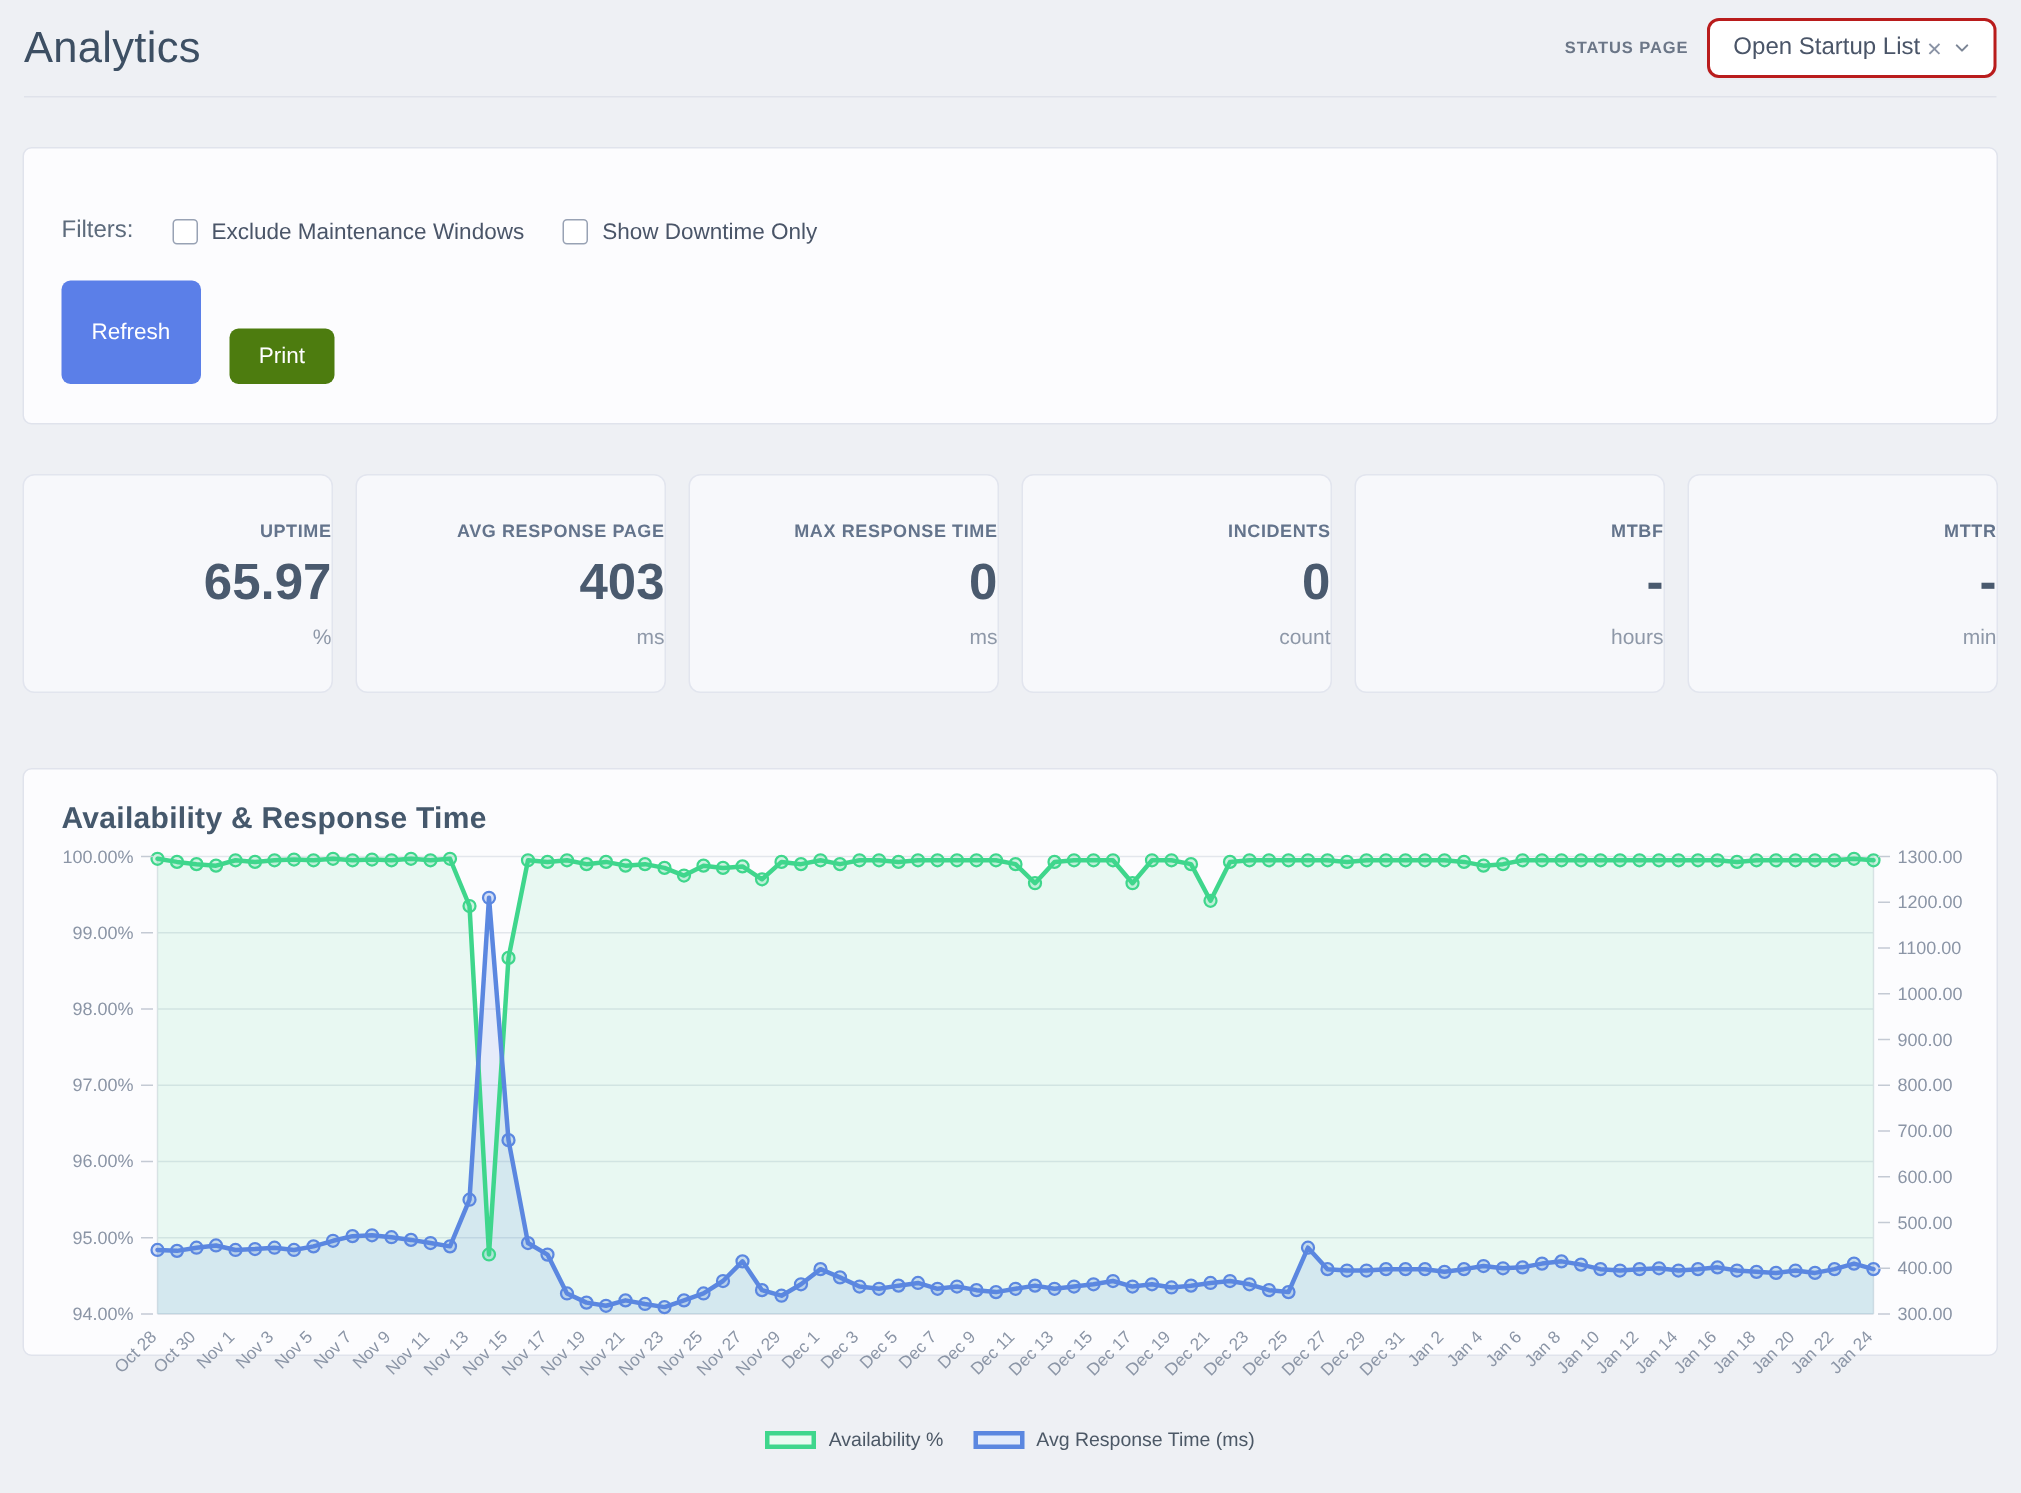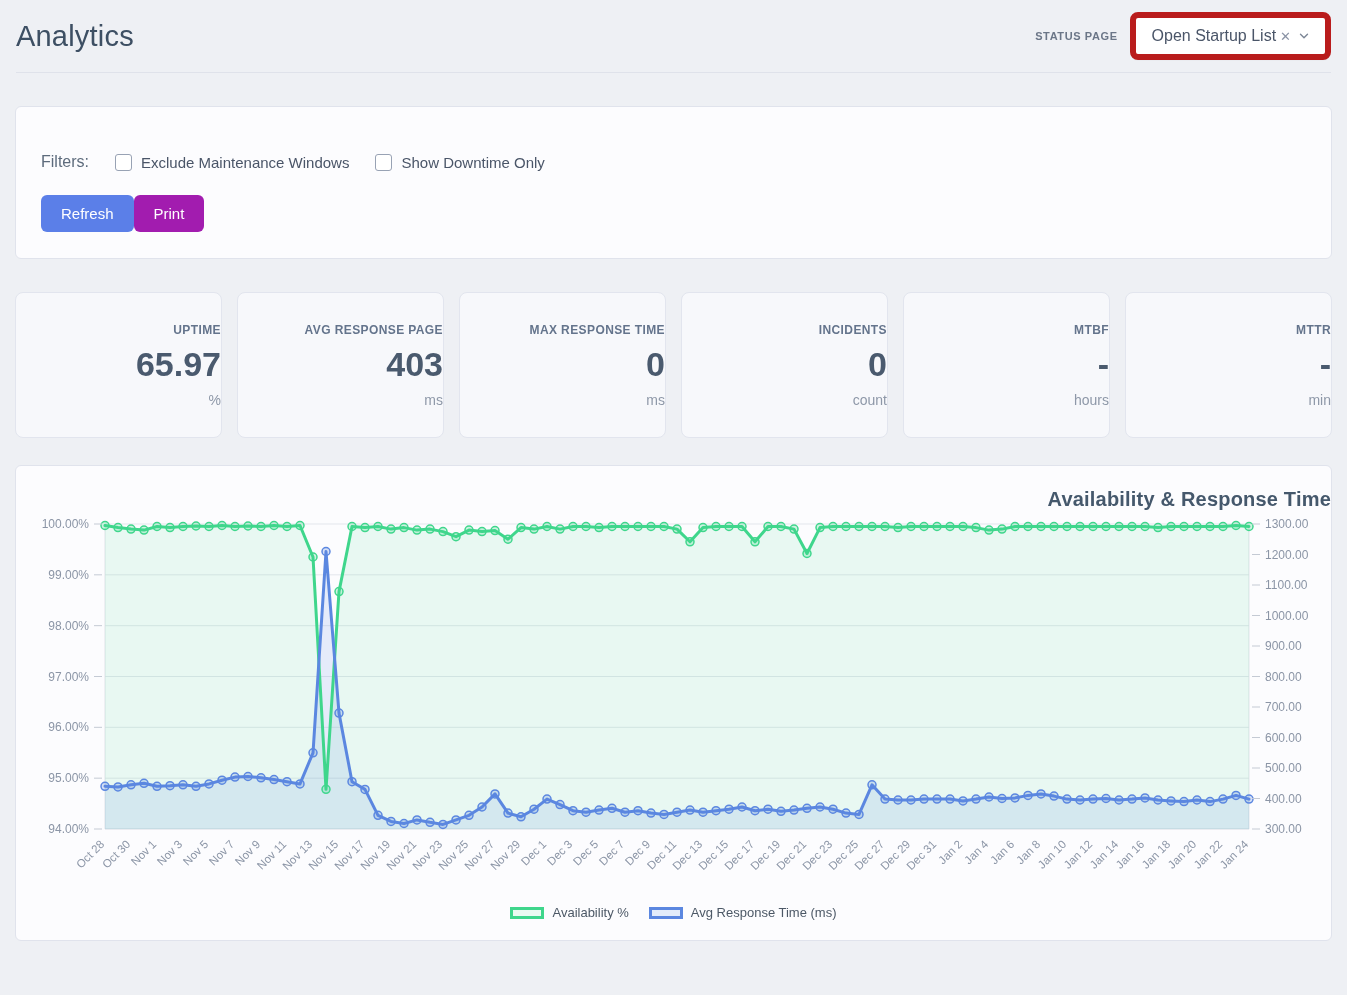--- a/index.html
+++ b/index.html
@@ -4,21 +4,21 @@
 <style>
   * { margin:0; padding:0; box-sizing:border-box; }
   body { font-family:"Liberation Sans", sans-serif; background:#eef0f4; }
   .page { width:1347px; height:995px; background:#eef0f4; overflow:hidden; position:relative; }
 
   
   .header { display:flex; align-items:center; justify-content:space-between; padding:12px 16px 10px 16px; }
   .app-title { font-size:29px; font-weight:normal; color:#3d4f63; letter-spacing:0.2px; }
   .status-wrap { display:flex; align-items:center; gap:12px; }
   .status-label { font-size:11px; font-weight:bold; color:#6b7687; letter-spacing:0.6px; }
-  .status-select { display:flex; align-items:center; gap:6px; background:#fff; border:6px solid #b91c1c;
+  .status-select { display:flex; align-items:center; gap:6px; background:#fff; border:2px solid #b91c1c;
       border-radius:8px; padding:9px 14px 9px 16px; cursor:pointer; box-shadow:0 1px 1px rgba(0,0,0,0.02); }
   .status-select .sel-text { font-size:16px; color:#4a5568; }
   .status-select .clear-x { font-size:13px; color:#8a93a5; margin-left:-2px; }
   .chev { width:14px; height:14px; }
   .manage-btn { display:flex; align-items:center; gap:5px; background:#f5f6f9; border:1px solid #8c9ab0;
       border-radius:6px; padding:7px 13px; font-size:13.5px; color:#56677e; cursor:pointer; }
   .hdr-divider { height:1px; background:#dfe2ea; margin:2px 16px 0 16px; }
 
   .content { padding:0 15px; }
 
@@ -27,35 +27,35 @@
   .filter-panel { margin-top:33px; padding:24px 25px 26px 25px; }
   .fp-row { display:flex; align-items:center; }
   .fp-label { font-size:16px; color:#5d6b7c; margin-right:18px; }
   .period-btn { background:transparent; border:1px solid #d6dae4; border-radius:8px; padding:9px 17px;
       font-size:15px; color:#4a5568; margin-right:11px; cursor:pointer; font-family:inherit; }
   .period-btn.active { background:#5b7fe8; border-color:#5b7fe8; color:#fff; }
   .fp-filters { margin-top:22px; display:flex; align-items:center; gap:26px; }
   .chk-item { display:flex; align-items:flex-start; gap:9px; }
   .chk-box { width:17px; height:17px; border:1.5px solid #98a2b4; border-radius:3px; background:#fff; cursor:pointer; }
   .chk-label { font-size:15px; color:#4a5568; }
-  .fp-actions { margin-top:24px; display:flex; gap:0; }
+  .fp-actions { margin-top:24px; display:flex; gap:19px; }
   .btn { border:none; border-radius:6px; padding:10px 20px; font-size:15px; color:#fff; cursor:pointer; font-family:inherit; }
   .btn-refresh { background:#5b7fe8; }
-  .btn-print { background:#a21caf; }
+  .btn-print { background:#4d7c0f;margin-top:32px; }
 
   
   .stats-row { display:flex; gap:15px; margin-top:33px; }
   .stat-card { flex:1; background:#f7f8fb; border:1px solid #e2e5ee; border-radius:8px; height:146px;
       display:flex; flex-direction:column; align-items:flex-end; justify-content:center; gap:8px; }
   .stat-label { font-size:12px; font-weight:bold; color:#64748c; letter-spacing:0.4px; }
   .stat-value { font-size:34px; font-weight:bold; color:#4a5a6e; }
   .stat-unit { font-size:14px; color:#8e98a8; }
 
   
-  .chart-panel { margin-top:27px; height:476px; padding-top:22px;text-align:right; }
+  .chart-panel { margin-top:50px; height:392px; padding-top:22px; }
   .chart-title { font-size:20px; font-weight:bold; color:#45586c; margin-left:25px; letter-spacing:0.2px; }
   #chart-svg { display:block; margin-top:2px; }
   .legend-row { display:flex; justify-content:center; align-items:center; gap:20px; margin-top:0px; }
   .legend-item { display:flex; align-items:center; gap:8px; }
   .legend-swatch { width:34px; height:12px; border:3px solid #000; background:#fff; }
   .legend-label { font-size:13px; color:#4c5866; }
 </style>
 </head>
 <body>
 

